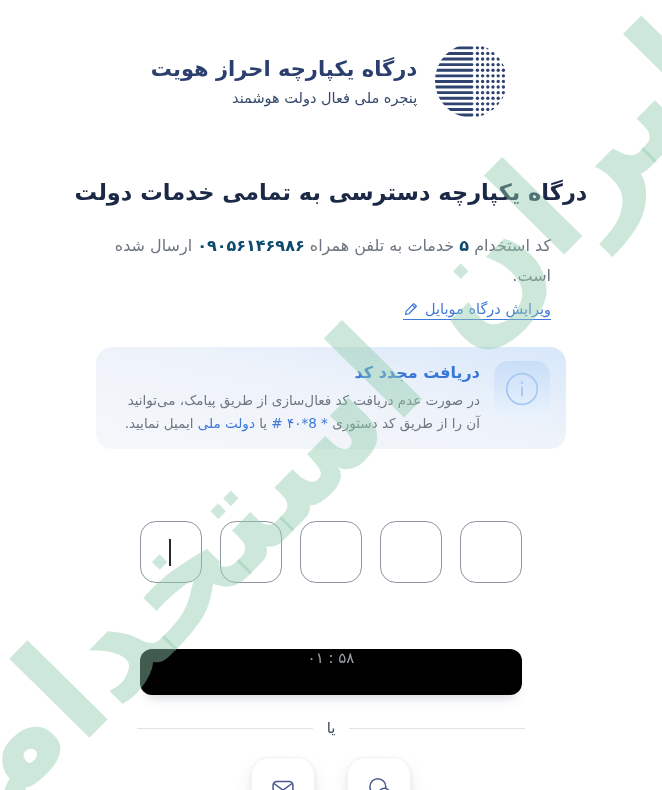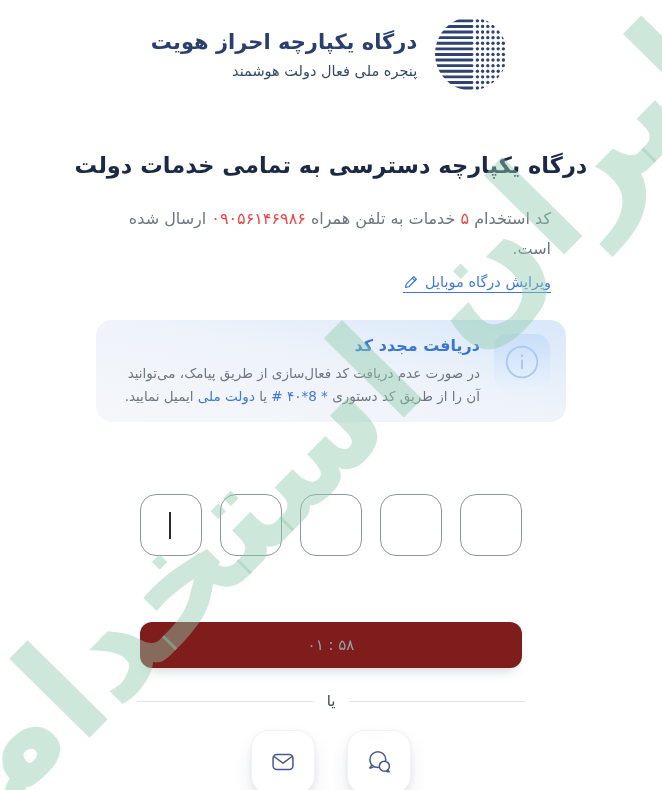--- a/index.html
+++ b/index.html
@@ -12,36 +12,36 @@
   
   .watermark {
     position:absolute; left:50%; top:53%; z-index:40;
     transform:translate(-50%,-50%) rotate(-45.5deg);
     font-size:148px; font-weight:bold; white-space:nowrap;
     color:rgba(144,203,173,0.45); pointer-events:none; letter-spacing:4px;
   }
   
   .header {
     position:relative; z-index:1; padding-top:12px;
-    display:flex; justify-content:center; align-items:center; gap:14px;
+    display:flex; justify-content:center; align-items:center; gap:14px;margin-top:27px;
   }
   .header-text { text-align:right; }
   .header-title { font-size:21px; font-weight:bold; color:#2b3f6e; line-height:1.5; }
   .header-subtitle { font-size:14.5px; color:#33476b; margin-top:5px; }
   
   .main { position:relative; z-index:1; }
   .page-title {
     margin-top:58px; text-align:center;
     font-size:22.5px; font-weight:bold; color:#1c2946;
   }
   .otp-message {
     width:440px; margin:26px auto 0; text-align:right;
     font-size:16px; color:#6d7580; line-height:30px;
   }
-  .accent { color:#ef4444; font-weight:normal; }
+  .accent { color:#0c4a6e; font-weight:bold; }
   .ltr { direction:ltr; unicode-bidi:bidi-override; display:inline-block; }
   .edit-row { width:440px; margin:10px auto 0; text-align:right; }
   .edit-link {
     display:inline-flex; direction:ltr; align-items:center; gap:6px;
     color:#3e78d8; font-size:14.5px; cursor:pointer;
     border-bottom:1px solid #3e78d8; padding-bottom:2px;
   }
   
   .resend-box {
     width:470px; margin:26px auto 0; border-radius:16px;
@@ -67,21 +67,21 @@
     background:#fff; position:relative; cursor:text;
   }
   .caret {
     position:absolute; left:28px; top:17px; width:2px; height:27px;
     background:#2a2a2a; animation:blink 1s step-end infinite;
   }
   @keyframes blink { 50% { opacity:0; } }
   
   .timer-btn {
     width:382px; height:46px; margin:66px auto 0; border-radius:12px;
-    background:#7f1d1d; display:flex; align-items:center; justify-content:center;
+    background:#000000; display:flex; align-items:flex-start; justify-content:center;
     color:#9aa1ab; font-size:15px; letter-spacing:2px;
     box-shadow:0 10px 12px -8px rgba(60,70,90,.25);
   }
   
   .divider {
     width:388px; margin:24px auto 0; display:flex; align-items:center; gap:14px;
     color:#3f4a5a; font-size:15px;
   }
   .divider .line { flex:1; height:1px; background:#dfe2e7; }
   

